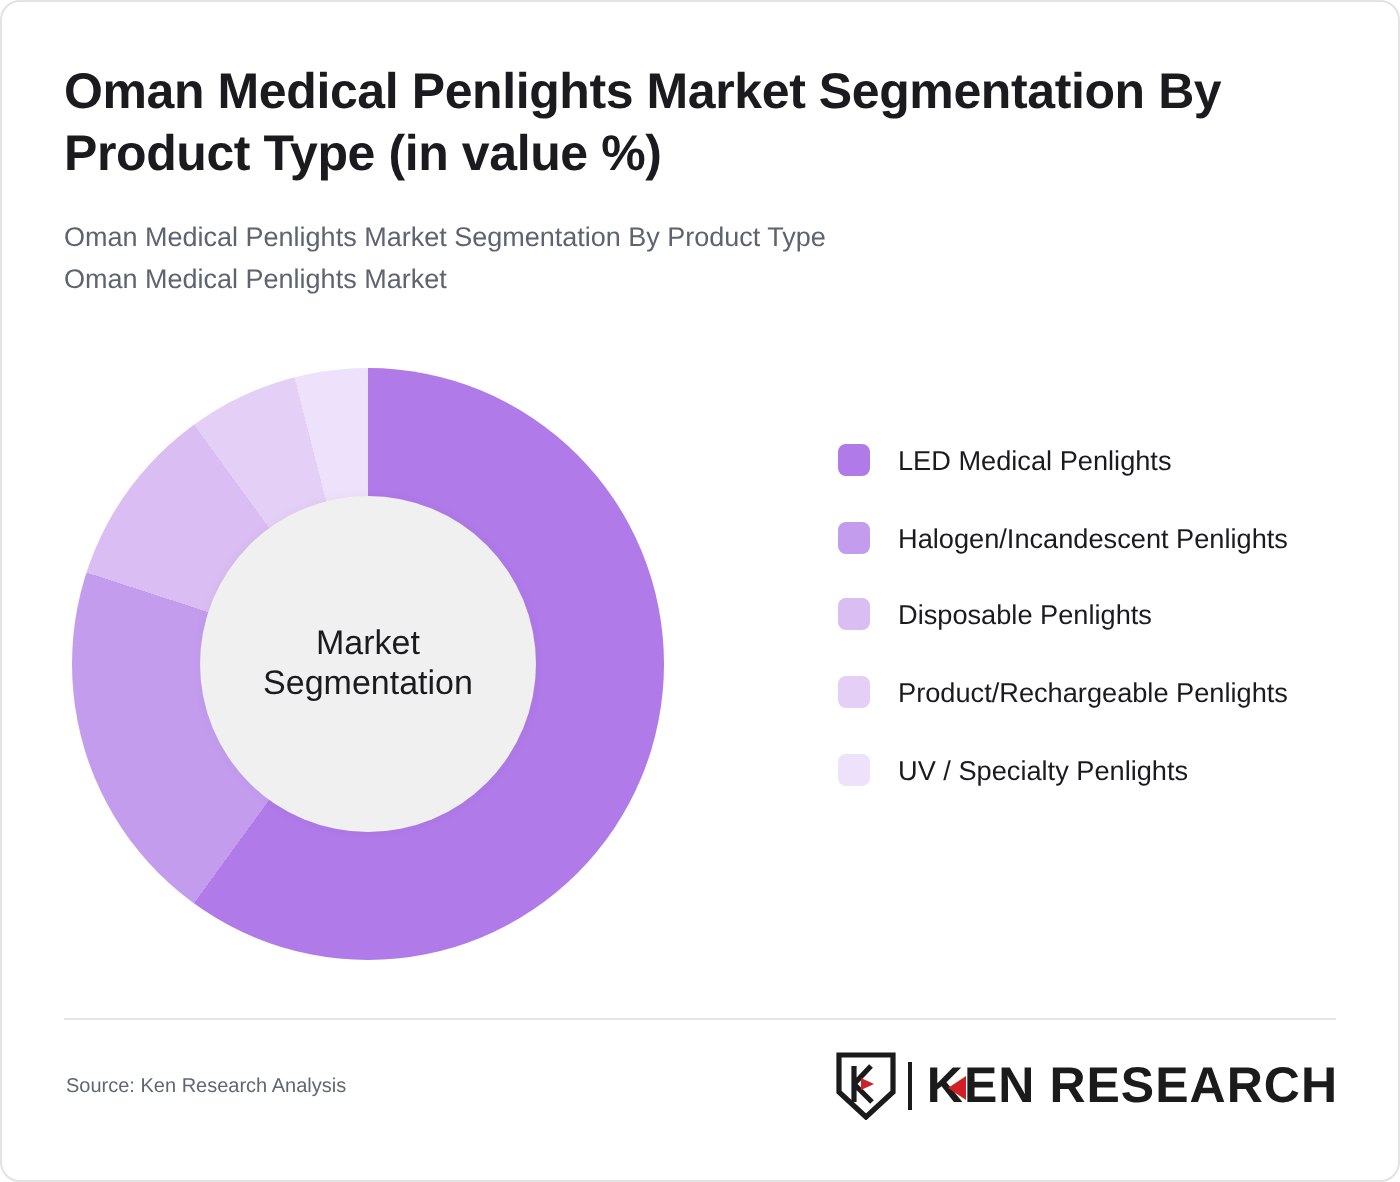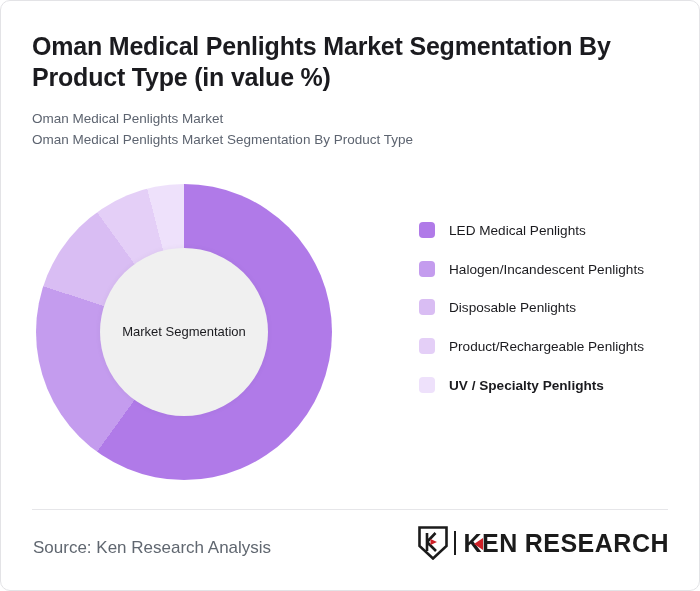--- a/index.html
+++ b/index.html
@@ -73,40 +73,40 @@
     margin-left: -84px;
     margin-top: -84px;
     border-radius: 50%;
     background: #f0f0f0;
     display: flex;
     align-items: center;
     justify-content: center;
     box-shadow: 0 0 6px rgba(0,0,0,0.045);
   }
   .hole-label {
-    font-size: 13px;
+    font-size: 17px;
     color: #1b1b1f;
     text-align: center;
     padding: 0 8px;
     line-height: 1.2;
   }
 
   
   .legend {
     position: absolute;
     left: 418px;
     top: 50px;
     width: 250px;
   }
   .legend-item {
     display: flex;
     align-items: flex-start;
     margin-bottom: 19px;
   }
-  .legend-item:last-child { margin-bottom: 0; font-weight: bold; }
+  .legend-item:last-child { margin-bottom: 0; }
   .swatch {
     width: 16px;
     height: 16px;
     border-radius: 4px;
     flex: 0 0 16px;
     margin-top: 1px;
   }
   .legend-label {
     margin-left: 14px;
     font-size: 13.6px;
@@ -120,21 +120,21 @@
     left: 31px;
     right: 31px;
     top: 508px;
     height: 1px;
     background: #e6e6e9;
   }
   .source {
     position: absolute;
     left: 32px;
     top: 537px;
-    font-size: 17px;
+    font-size: 10px;
     color: #606770;
   }
   .logo {
     position: absolute;
     right: 30px;
     top: 524px;
     display: flex;
     align-items: center;
     height: 36px;
   }
@@ -177,22 +177,22 @@
   }
 </style>
 </head>
 <body>
 
 <div class="card">
 
   <div class="header">
     <h1 class="title">Oman Medical Penlights Market Segmentation By Product Type (in value %)</h1>
     <div class="subtitles">
+      <div class="subtitle">Oman Medical Penlights Market Segmentation By Product Type</div>
       <div class="subtitle">Oman Medical Penlights Market</div>
-      <div class="subtitle">Oman Medical Penlights Market Segmentation By Product Type</div>
     </div>
   </div>
 
   <div class="chart-area">
 
     <div class="donut-wrap">
       <div class="donut" id="donut-ring" style="background: conic-gradient(rgb(176, 122, 232) 0deg, rgb(176, 122, 232) 216deg, rgb(196, 156, 238) 216deg, rgb(196, 156, 238) 288deg, rgb(217, 189, 243) 288deg, rgb(217, 189, 243) 324deg, rgb(228, 207, 247) 324deg, rgb(228, 207, 247) 345.6deg, rgb(238, 225, 251) 345.6deg, rgb(238, 225, 251) 360deg);"></div>
       <div class="donut-hole">
         <span class="hole-label">Market Segmentation</span>
       </div>

